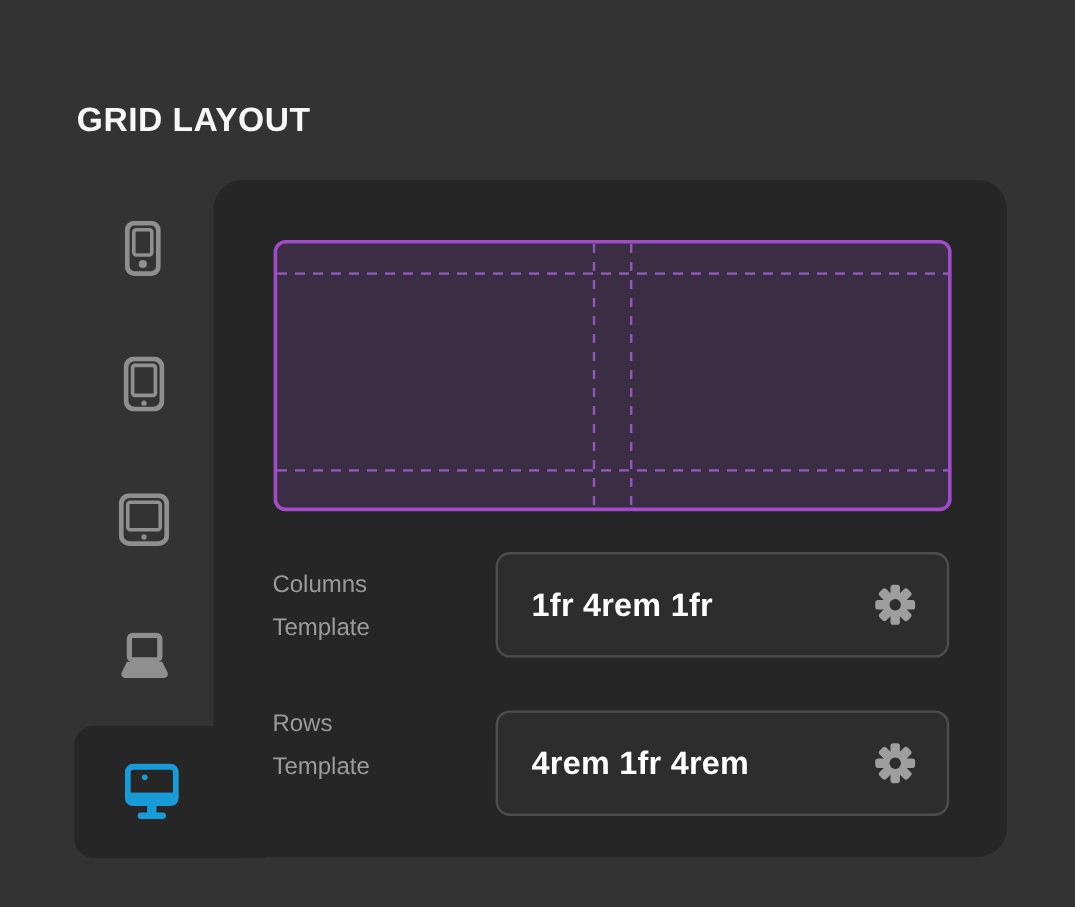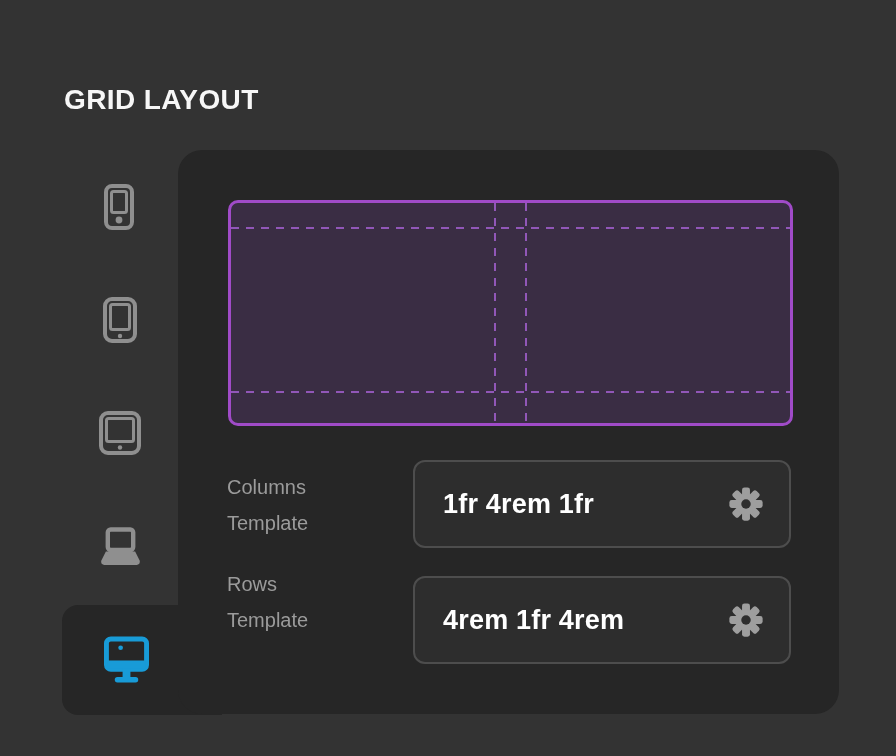--- a/index.html
+++ b/index.html
@@ -31,28 +31,28 @@
           background:repeating-linear-gradient(180deg,#9157b8 0 8px,transparent 8px 15px);}
   .dash-h.row-top{top:24px;}
   .dash-h.row-bottom{top:188px;}
   .dash-v.col-left{left:263px;}
   .dash-v.col-right{left:294px;}
 
   
   .field-label{position:absolute;left:227px;color:#9b9b9b;font-size:20px;
                line-height:36px;white-space:pre-line;}
   .field-label.columns{top:449px;}
-  .field-label.rows{top:546px;}
+  .field-label.rows{top:565px;}
 
   
   .value-box{position:absolute;left:413px;width:378px;height:88px;box-sizing:border-box;
              background:#2d2d2d;border:2px solid #4d4d4d;border-radius:12px;
              display:flex;align-items:center;padding:0 24px 0 26px;}
   .value-box.columns{top:440px;gap:40px;}
-  .value-box.rows{top:556px;}
+  .value-box.rows{top:572px;}
   .value-input{flex:1;min-width:0;background:transparent;border:none;outline:none;
                color:#ffffff;font-family:"Liberation Sans",sans-serif;
                font-size:27px;font-weight:600;letter-spacing:.2px;}
   .gear-btn{background:transparent;border:none;padding:0;margin-left:12px;
             cursor:pointer;line-height:0;}
 </style>
 </head>
 <body>
 
 <div class="stage">

